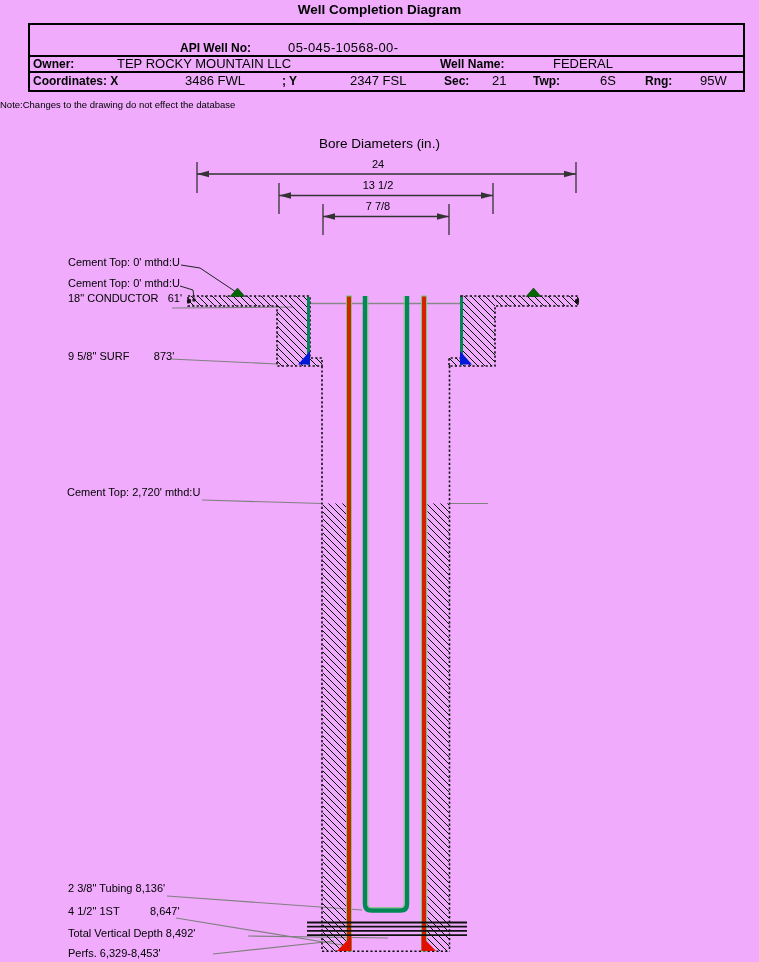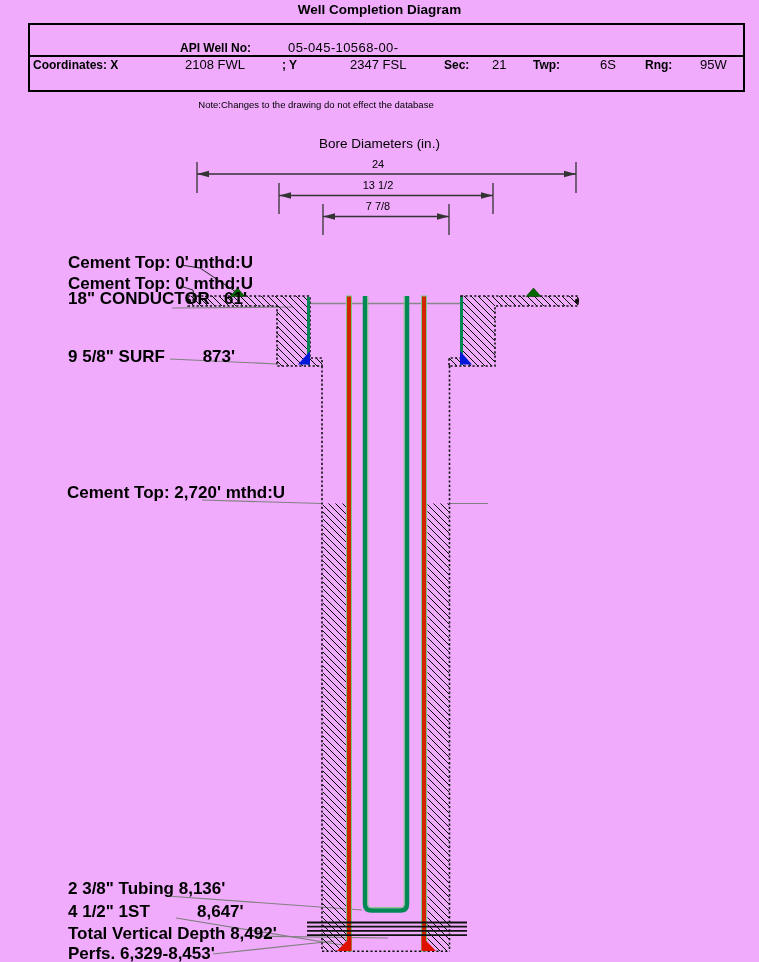--- a/index.html
+++ b/index.html
@@ -1,24 +1,24 @@
 <!DOCTYPE html>
 <html><head>
 <meta charset="utf-8">
 <style>
   html,body{margin:0;padding:0;background:#fff;}
   .page{position:relative;width:759px;height:962px;background:#f0abfc;overflow:hidden;
         font-family:"Liberation Sans","DejaVu Sans",sans-serif;color:#000;}
   .page svg{position:absolute;left:0;top:0;}
   .abs{position:absolute;white-space:pre;}
   .title{left:0;top:2px;width:759px;text-align:center;font-size:13.5px;font-weight:bold;}
-  .note{left:0;top:99px;width:632px;text-align:center;font-size:9.5px;}
+  .note{left:0;top:99px;width:632px;font-size:9.5px;}
   .bore-title{left:0;top:136px;width:759px;text-align:center;font-size:13.5px;}
   .dim-lbl{transform:translateX(-50%);font-size:11px;}
-  .lbl{font-size:17px;line-height:13px;font-weight:bold;}
+  .lbl{font-size:11px;line-height:13px;}
   
   .hdr{position:absolute;left:28px;top:23px;width:713px;height:65px;border:2px solid #000;}
   .hrow{position:relative;width:100%;}
   .hrow.sep{border-top:2px solid #000;}
   .hrow span{position:absolute;top:0;font-size:13px;line-height:inherit;white-space:pre;}
   .hrow .b{font-weight:bold;font-size:12px;}
   .r1{height:14px;line-height:14px;margin-top:16px;}
   .r2{height:14px;line-height:14px;}
   .r3{height:15px;line-height:15px;}
   .r4{height:16px;line-height:16px;}
@@ -115,23 +115,29 @@
     </g>
   </svg>
 
   <div class="abs title">Well Completion Diagram</div>
 
   <div class="hdr">
     <div class="hrow r1">
       <span class="b" style="left:150px">API Well No:</span>
       <span class="apiv" style="left:258px">05-045-10568-00-</span>
     </div>
+    <div class="hrow sep r2">
+      <span class="b" style="left:3px">Owner:</span>
+      <span style="left:87px">TEP ROCKY MOUNTAIN LLC</span>
+      <span class="b" style="left:410px">Well Name:</span>
+      <span style="left:523px">FEDERAL</span>
+    </div>
     <div class="hrow sep r4">
       <span class="b" style="left:3px">Coordinates: X</span>
-      <span style="left:155px">2108 FWL</span>
+      <span style="left:155px">3486 FWL</span>
       <span class="b" style="left:252px">; Y</span>
       <span style="left:320px">2347 FSL</span>
       <span class="b" style="left:414px">Sec:</span>
       <span style="left:462px">21</span>
       <span class="b" style="left:503px">Twp:</span>
       <span style="left:570px">6S</span>
       <span class="b" style="left:615px">Rng:</span>
       <span style="left:670px">95W</span>
     </div>
   </div>

